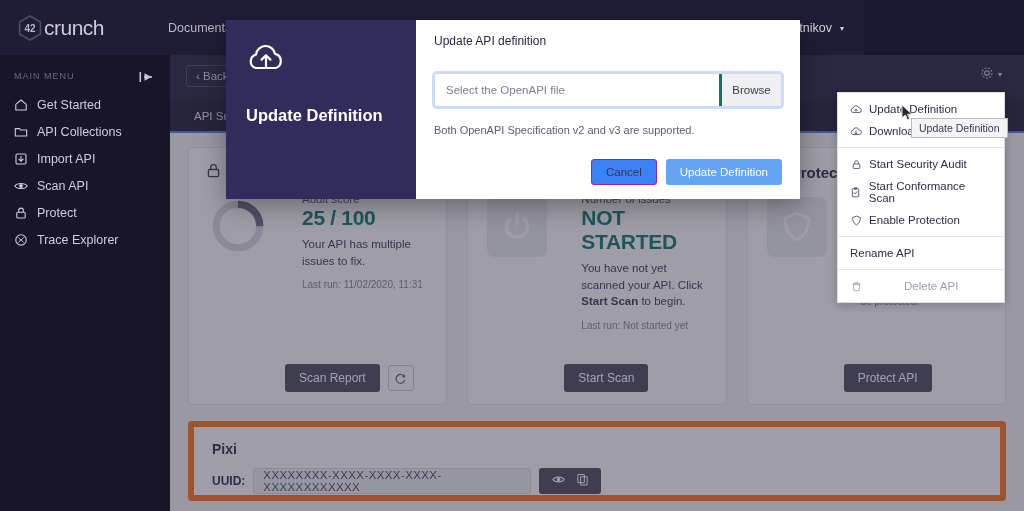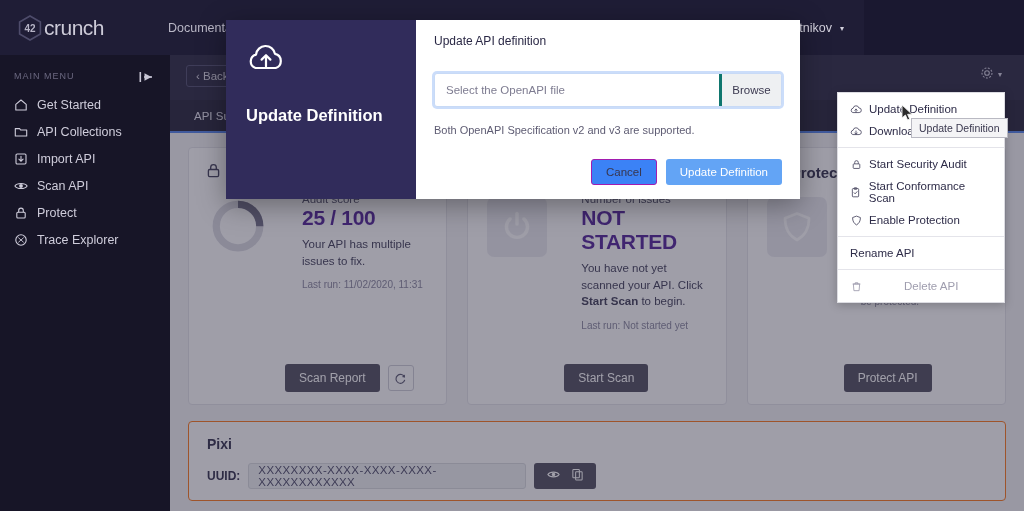--- a/index.html
+++ b/index.html
@@ -151,21 +151,21 @@
   .sq-icon {
     width: 60px; height: 60px;
     background: #e8e8ed;
     border-radius: 7px;
     display: flex; align-items: center; justify-content: center;
     color: #fdfdfd;
   }
   .card-info { flex: 1; }
   .ci-label { color: #4e4c66; font-size: 11.5px; margin-bottom: 1px; }
   .ci-value {
-    color: #4c1d95; font-size: 21px; font-weight: bold;
+    color: #0f766e; font-size: 21px; font-weight: bold;
     letter-spacing: -0.3px; margin-bottom: 6px;
   }
   .ci-desc {
     color: #3a3852; font-size: 11.5px; line-height: 1.45;
     margin-bottom: 8px;
   }
   .ci-desc b { font-weight: bold; }
   .ci-sub { color: #85839a; font-size: 10px; line-height: 1.5; }
   .ci-sub b { font-weight: bold; color: #6e6c85; }
   .card-actions {
@@ -181,21 +181,21 @@
     width: 26px; height: 26px;
     border: 1px solid #c9c9d2; border-radius: 3px;
     background: #fbfbfc;
     display: flex; align-items: center; justify-content: center;
     color: #55536b;
   }
 
   .lower-card {
     margin-top: 16px;
     background: #fbfbfc;
-    border: 1px solid #f97316;
+    border: 6px solid #f97316;
     border-radius: 4px;
     padding: 14px 18px;
     height: 80px;
   }
   .lc-title { color: #2b2945; font-size: 14px; font-weight: bold; margin-bottom: 11px;}
   .lc-row { display: flex; align-items: center; gap: 8px; }
   .lc-key { color: #2b2945; font-size: 12px; font-weight: bold; }
   .lc-field {
     background: #eceef0; border: 1px solid #d7d9dd;
     border-radius: 3px; height: 26px;

